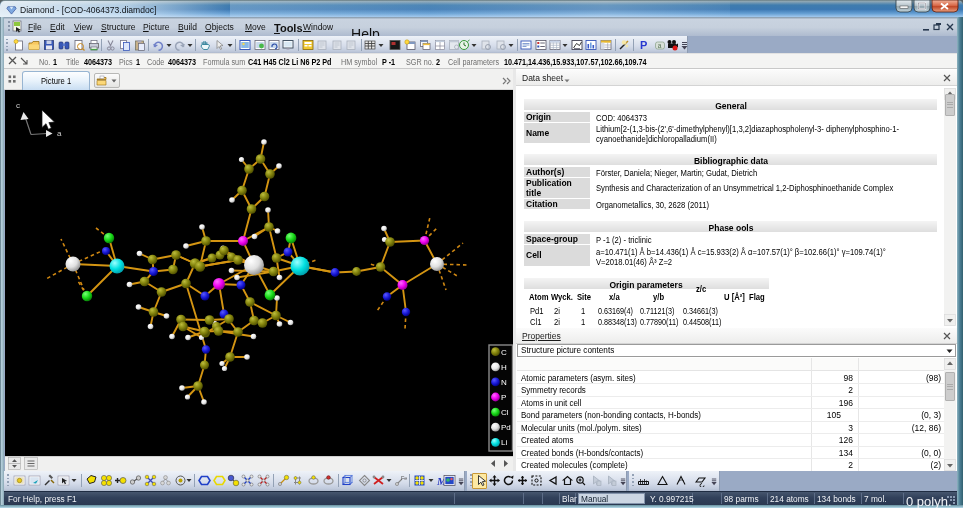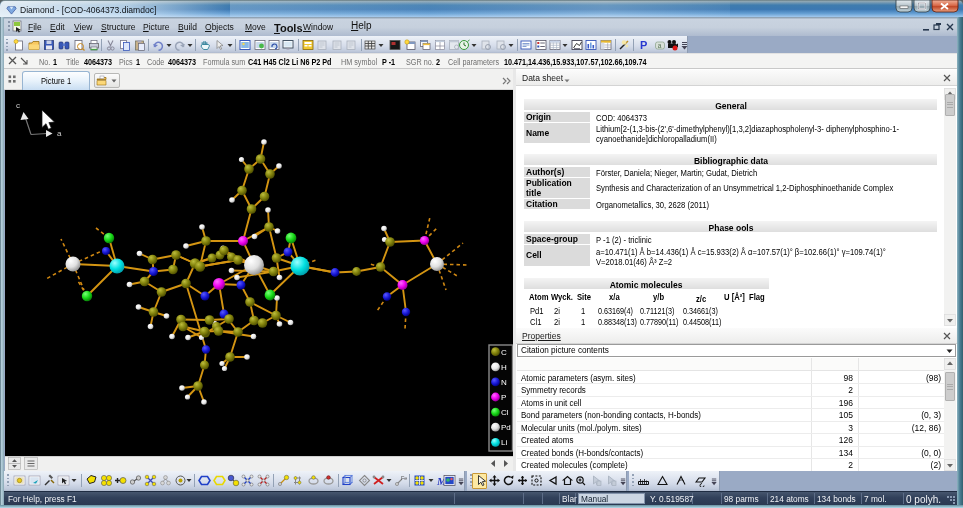--- a/index.html
+++ b/index.html
@@ -56,21 +56,21 @@
 <div class="abs t" style="left:28px;top:22px;font-size:8.5px;color:#111;"><span style="text-decoration:underline;">F</span>ile</div>
 <div class="abs t" style="left:50px;top:22px;font-size:8.5px;color:#111;"><span style="text-decoration:underline;">E</span>dit</div>
 <div class="abs t" style="left:74px;top:22px;font-size:8.5px;color:#111;"><span style="text-decoration:underline;">V</span>iew</div>
 <div class="abs t" style="left:101px;top:22px;font-size:8.5px;color:#111;"><span style="text-decoration:underline;">S</span>tructure</div>
 <div class="abs t" style="left:143px;top:22px;font-size:8.5px;color:#111;"><span style="text-decoration:underline;">P</span>icture</div>
 <div class="abs t" style="left:178px;top:22px;font-size:8.5px;color:#111;"><span style="text-decoration:underline;">B</span>uild</div>
 <div class="abs t" style="left:205px;top:22px;font-size:8.5px;color:#111;"><span style="text-decoration:underline;">O</span>bjects</div>
 <div class="abs t" style="left:245px;top:22px;font-size:8.5px;color:#111;"><span style="text-decoration:underline;">M</span>ove</div>
 <div class="abs t" style="left:274px;top:22px;font-size:11px;color:#111;font-weight:bold;"><span style="text-decoration:underline;">T</span>ools</div>
 <div class="abs t" style="left:303px;top:22px;font-size:8.5px;color:#111;"><span style="text-decoration:underline;">W</span>indow</div>
-<div class="abs t" style="left:343px;top:20px;font-size:10px;color:#111;padding-left:8px;"><span style="text-decoration:underline;">H</span>elp</div>
+<div class="abs t" style="left:343px;top:26px;font-size:14px;color:#111;padding-left:8px;"><span style="text-decoration:underline;">H</span>elp</div>
 <svg class="abs" style="left:922px;top:21px;" width="34" height="12" viewBox="0 0 34 12">
 <rect x="1" y="8" width="6" height="1.6" fill="#26374e"></rect>
 <rect x="12" y="4" width="5" height="4.5" fill="none" stroke="#26374e" stroke-width="1.2"></rect>
 <rect x="14" y="2" width="5" height="2" fill="#26374e"></rect>
 <path d="M25,3 l6,6 M31,3 l-6,6" stroke="#26374e" stroke-width="1.4"></path>
     </svg>
 <div class="abs" style="left:4px;top:36px;width:953px;height:17px;background:#9aaac5;"></div>
 <div class="abs" style="left:4px;top:36px;width:684px;height:17px;background:linear-gradient(#eef2f8,#d5dcea 60%,#bfc9db 90%,#aeb9cd);border-right:1px solid #8e9cb2;"></div>
 <div class="abs" style="left:6px;top:39px;width:2px;height:12px;background:repeating-linear-gradient(#93a1b5 0,#93a1b5 1.5px,transparent 1.5px,transparent 3.5px);"></div>
 <svg class="abs" style="left:12.5px;top:38.5px" width="12" height="12" viewBox="0 0 12 12">
@@ -703,27 +703,27 @@
     <div class="abs" style="left:524px;top:221px;width:413px;height:11px;background:linear-gradient(#f4f4f4,#dedede);"></div>
     <div class="abs t" style="left:731px;top:222.5px;font-size:8.5px;font-weight:bold;color:#000;transform:translateX(-50%);">Phase ools</div>
     <div class="abs" style="left:524px;top:234px;width:66px;height:10px;background:#dbdbdb;"></div>
     <div class="abs" style="left:526px;top:235px;width:60px;font-size:8.5px;font-weight:bold;color:#000;line-height:9.8px;">Space-group</div>
     <div class="abs t c90" style="left:596px;top:235px;font-size:8.5px;font-weight:normal;color:#000;">P -1 (2) - triclinic</div>
     <div class="abs" style="left:524px;top:245px;width:66px;height:21px;background:#dbdbdb;"></div>
     <div class="abs" style="left:526px;top:251px;width:60px;font-size:8.5px;font-weight:bold;color:#000;line-height:9.8px;">Cell</div>
     <div class="abs t c90" style="left:596px;top:247px;font-size:8.5px;font-weight:normal;color:#000;">a=10.471(1) Å b=14.436(1) Å c=15.933(2) Å α=107.57(1)° β=102.66(1)° γ=109.74(1)°</div>
     <div class="abs t c90" style="left:596px;top:257px;font-size:8.5px;font-weight:normal;color:#000;">V=2018.01(46) Å³ Z=2</div>
     <div class="abs" style="left:524px;top:278px;width:245px;height:11px;background:linear-gradient(#f4f4f4,#dedede);"></div>
-    <div class="abs t" style="left:646px;top:279.5px;font-size:8.5px;font-weight:bold;color:#000;transform:translateX(-50%);">Atomic molecules</div>
+    <div class="abs t" style="left:646px;top:279.5px;font-size:8.5px;font-weight:bold;color:#000;transform:translateX(-50%);">Origin parameters</div>
     <div class="abs t c90" style="left:529px;top:292px;font-size:8.5px;font-weight:bold;color:#000;">Atom</div>
     <div class="abs t c90" style="left:551px;top:292px;font-size:8.5px;font-weight:bold;color:#000;">Wyck.</div>
     <div class="abs t c90" style="left:577px;top:292px;font-size:8.5px;font-weight:bold;color:#000;">Site</div>
     <div class="abs t c90" style="left:609px;top:292px;font-size:8.5px;font-weight:bold;color:#000;">x/a</div>
     <div class="abs t c90" style="left:653px;top:292px;font-size:8.5px;font-weight:bold;color:#000;">y/b</div>
-    <div class="abs t c90" style="left:696px;top:294px;font-size:8.5px;font-weight:bold;color:#000;">z/c</div>
+    <div class="abs t c90" style="left:696px;top:284px;font-size:8.5px;font-weight:bold;color:#000;">z/c</div>
     <div class="abs t c90" style="left:724px;top:292px;font-size:8.5px;font-weight:bold;color:#000;">U [Å²]</div>
     <div class="abs t c90" style="left:749px;top:292px;font-size:8.5px;font-weight:bold;color:#000;">Flag</div>
     <div class="abs t c90" style="left:530px;top:306.0px;font-size:8.5px;font-weight:normal;color:#000;">Pd1</div>
     <div class="abs t c90" style="left:554px;top:306.0px;font-size:8.5px;font-weight:normal;color:#000;">2i</div>
     <div class="abs t c90" style="left:581px;top:306.0px;font-size:8.5px;font-weight:normal;color:#000;">1</div>
     <div class="abs t c85" style="left:598px;top:306.0px;font-size:8.5px;font-weight:normal;color:#000;">0.63169(4)</div>
     <div class="abs t c85" style="left:640px;top:306.0px;font-size:8.5px;font-weight:normal;color:#000;">0.71121(3)</div>
     <div class="abs t c85" style="left:683px;top:306.0px;font-size:8.5px;font-weight:normal;color:#000;">0.34661(3)</div>
     <div class="abs t c90" style="left:530px;top:316.7px;font-size:8.5px;font-weight:normal;color:#000;">Cl1</div>
     <div class="abs t c90" style="left:554px;top:316.7px;font-size:8.5px;font-weight:normal;color:#000;">2i</div>
@@ -731,41 +731,41 @@
     <div class="abs t c85" style="left:598px;top:316.7px;font-size:8.5px;font-weight:normal;color:#000;">0.88348(13)</div>
     <div class="abs t c85" style="left:640px;top:316.7px;font-size:8.5px;font-weight:normal;color:#000;">0.77890(11)</div>
     <div class="abs t c85" style="left:683px;top:316.7px;font-size:8.5px;font-weight:normal;color:#000;">0.44508(11)</div>
     <div class="abs" style="left:516px;top:327px;width:441px;height:144px;background:#fff;"></div>
     <div class="abs" style="left:516px;top:327px;width:441px;height:17px;background:linear-gradient(#fbfbfb,#ededec);border-bottom:1px solid #d4d4d4;border-top:1px solid #fff;"></div>
     <div class="abs t" style="left:522px;top:331px;font-size:8.5px;color:#1a1a1a;text-decoration:underline;">Properties</div>
     <svg class="abs" style="left:943px;top:332px" width="8" height="8" viewBox="0 0 8 8">
       <path d="M1,1 l6,6 M7,1 l-6,6" stroke="#555" stroke-width="1.2"></path>
     </svg>
     <div class="abs" style="left:517px;top:344px;width:439px;height:13px;background:#fff;border:1px solid #9a9a9a;"></div>
-    <div class="abs t" style="left:521px;top:346px;font-size:8.2px;color:#000;">Citation picture contents</div>
+    <div class="abs t" style="left:521px;top:346px;font-size:8.2px;color:#000;">Structure picture contents</div>
     <svg class="abs" style="left:946px;top:349px" width="7" height="5" viewBox="0 0 7 5">
       <path d="M0.5,0.5 l6,0 l-3,3.6 z" fill="#222"></path>
     </svg>
     <div class="abs" style="left:517px;top:357px;width:427px;height:114px;background:#fff;"></div>
     <div class="abs" style="left:517px;top:358px;width:427px;height:13px;background:#fbfbfa;border-bottom:1px solid #e4e4e4;"></div>
     <div class="abs" style="left:811px;top:358px;width:1px;height:113px;background:#e6e6e6;"></div>
     <div class="abs" style="left:858px;top:358px;width:1px;height:113px;background:#e6e6e6;"></div>
     <div class="abs" style="left:517px;top:383.0px;width:427px;height:1px;background:#ececec;"></div>
     <div class="abs t c94" style="left:521px;top:372.5px;font-size:8.5px;color:#000;">Atomic parameters (asym. sites)</div>
     <div class="abs t" style="right:110px;top:372.5px;font-size:8.5px;color:#000;">98</div>
     <div class="abs t" style="right:22px;top:372.5px;font-size:8.5px;color:#000;">(98)</div>
     <div class="abs" style="left:517px;top:395.6px;width:427px;height:1px;background:#ececec;"></div>
     <div class="abs t c94" style="left:521px;top:385.1px;font-size:8.5px;color:#000;">Symmetry records</div>
     <div class="abs t" style="right:110px;top:385.1px;font-size:8.5px;color:#000;">2</div>
     <div class="abs" style="left:517px;top:408.1px;width:427px;height:1px;background:#ececec;"></div>
     <div class="abs t c94" style="left:521px;top:397.6px;font-size:8.5px;color:#000;">Atoms in unit cell</div>
     <div class="abs t" style="right:110px;top:397.6px;font-size:8.5px;color:#000;">196</div>
     <div class="abs" style="left:517px;top:420.6px;width:427px;height:1px;background:#ececec;"></div>
     <div class="abs t c94" style="left:521px;top:410.1px;font-size:8.5px;color:#000;">Bond parameters (non-bonding contacts, H-bonds)</div>
-    <div class="abs t" style="right:110px;top:410.1px;font-size:8.5px;color:#000;">105</div>
+    <div class="abs t" style="right:122px;top:410.1px;font-size:8.5px;color:#000;">105</div>
     <div class="abs t" style="right:22px;top:410.1px;font-size:8.5px;color:#000;">(0, 3)</div>
     <div class="abs" style="left:517px;top:433.2px;width:427px;height:1px;background:#ececec;"></div>
     <div class="abs t c94" style="left:521px;top:422.7px;font-size:8.5px;color:#000;">Molecular units (mol./polym. sites)</div>
     <div class="abs t" style="right:110px;top:422.7px;font-size:8.5px;color:#000;">3</div>
     <div class="abs t" style="right:22px;top:422.7px;font-size:8.5px;color:#000;">(12, 86)</div>
     <div class="abs" style="left:517px;top:445.8px;width:427px;height:1px;background:#ececec;"></div>
     <div class="abs t c94" style="left:521px;top:435.2px;font-size:8.5px;color:#000;">Created atoms</div>
     <div class="abs t" style="right:110px;top:435.2px;font-size:8.5px;color:#000;">126</div>
     <div class="abs" style="left:517px;top:458.3px;width:427px;height:1px;background:#ececec;"></div>
     <div class="abs t c94" style="left:521px;top:447.8px;font-size:8.5px;color:#000;">Created bonds (H-bonds/contacts)</div>
@@ -1019,26 +1019,26 @@
     <div class="abs" style="left:575px;top:492.5px;width:1px;height:11px;background:#5d6d88;"></div>
     <div class="abs" style="left:692px;top:492.5px;width:1px;height:11px;background:#5d6d88;"></div>
     <div class="abs" style="left:721px;top:492.5px;width:1px;height:11px;background:#5d6d88;"></div>
     <div class="abs" style="left:767px;top:492.5px;width:1px;height:11px;background:#5d6d88;"></div>
     <div class="abs" style="left:814px;top:492.5px;width:1px;height:11px;background:#5d6d88;"></div>
     <div class="abs" style="left:861px;top:492.5px;width:1px;height:11px;background:#5d6d88;"></div>
     <div class="abs" style="left:903px;top:492.5px;width:1px;height:11px;background:#5d6d88;"></div>
     <div class="abs t" style="left:562px;top:493.5px;font-size:8.3px;color:#f0f2f6;">Blar</div>
     <div class="abs" style="left:578px;top:492.5px;width:67px;height:11px;background:#ccd6e3;border:1px solid #8494ac;"></div>
     <div class="abs t" style="left:581px;top:493.5px;font-size:8.3px;color:#13202f;">Manual</div>
-    <div class="abs t" style="left:650px;top:493.5px;font-size:8.3px;color:#f0f2f6;">Y. 0.519587</div>
+    <div class="abs t" style="left:650px;top:493.5px;font-size:8.3px;color:#f0f2f6;">Y. 0.997215</div>
     <div class="abs t" style="left:724px;top:493.5px;font-size:8.3px;color:#f0f2f6;">98 parms</div>
     <div class="abs t" style="left:770px;top:493.5px;font-size:8.3px;color:#f0f2f6;">214 atoms</div>
     <div class="abs t" style="left:817px;top:493.5px;font-size:8.3px;color:#f0f2f6;">134 bonds</div>
     <div class="abs t" style="left:864px;top:493.5px;font-size:8.3px;color:#f0f2f6;">7 mol.</div>
-    <div class="abs t" style="left:906px;top:493.5px;font-size:10px;color:#f0f2f6;">0 polyh.</div>
+    <div class="abs t" style="left:906px;top:493.5px;font-size:13px;color:#f0f2f6;">0 polyh.</div>
     <svg class="abs" style="left:945px;top:494px" width="12" height="11" viewBox="0 0 12 11">
       <rect x="8" y="8" width="2" height="2" fill="#8a9ab2"></rect>
       <rect x="5" y="5" width="2" height="2" fill="#8a9ab2"></rect>
       <rect x="8" y="5" width="2" height="2" fill="#8a9ab2"></rect>
       <rect x="2" y="2" width="2" height="2" fill="#8a9ab2"></rect>
       <rect x="5" y="2" width="2" height="2" fill="#8a9ab2"></rect>
       <rect x="8" y="2" width="2" height="2" fill="#8a9ab2"></rect>
     </svg>
 </div>
 </body></html>

